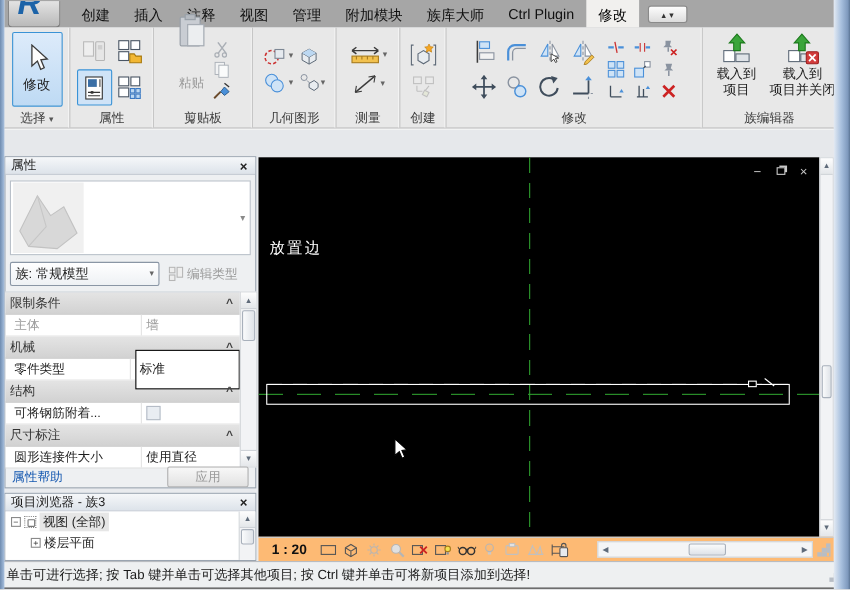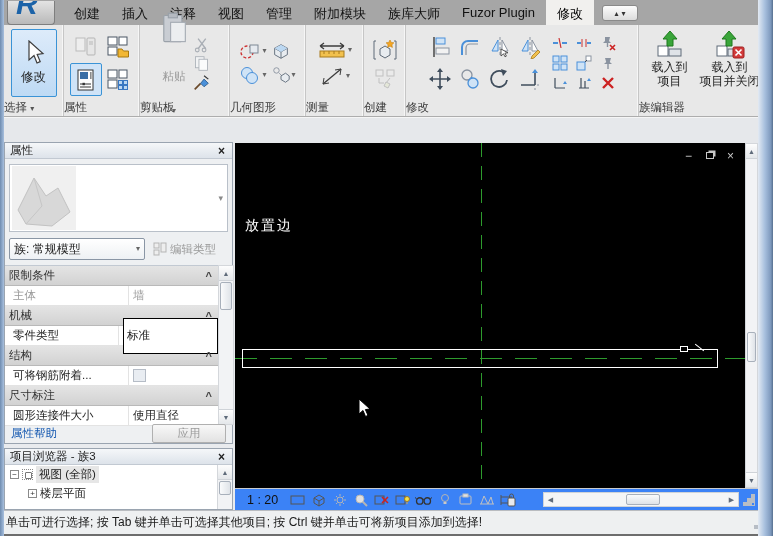--- a/index.html
+++ b/index.html
@@ -25,21 +25,21 @@
   .tab.active { background:#f1f0ee; color:#000; }
   .ribbon-collapse { margin-left:8px; margin-bottom:4px; height:16px; width:36px; background:linear-gradient(#fdfdfd,#dcdcdc);
             border:1px solid #8a8a8a; border-radius:3px; display:flex; align-items:center; justify-content:center; gap:3px;
             font-size:8px; color:#333; }
 
   
   .ribbon { position:absolute; left:4px; top:25px; width:754px; height:92px; background:#e8e8e8;
             border-bottom:1px solid #adadad; display:flex; }
   .panel { position:relative; height:91px; border-right:1px solid #c6c6c6; box-shadow:inset -1px 0 0 #f6f6f6; flex:none; }
   .panel-body { position:absolute; left:0; right:0; top:1px; bottom:16px; display:flex; align-items:center; justify-content:center; }
-  .panel-label { position:absolute; left:0; right:0; bottom:1px; height:15px; font-size:11.5px; color:#3b3b3b;
+  .panel-label { position:absolute; left:0; right:0; bottom:1px; height:15px; text-align:center; font-size:11.5px; color:#3b3b3b;
             white-space:nowrap; }
   .panel-label .pcaret { font-size:8px; color:#555; }
   .p-select{width:60px;} .p-props{width:76px;} .p-clip{width:90px;} .p-geom{width:76px;}
   .p-meas{width:58px;} .p-create{width:42px;} .p-modify{width:233px;} .p-famed{width:121px; border-right:none;}
 
   .btn-modify { width:46px; height:68px; background:linear-gradient(#ddebfa,#bedaf4); border:1px solid #3a93d6;
             border-radius:2px; display:flex; flex-direction:column; align-items:center; justify-content:center; gap:3px; }
   .btn-modify span { font-size:12.5px; }
 
   .grid2x2 { display:grid; grid-template-columns:32px 32px; grid-template-rows:33px 33px; }
@@ -141,22 +141,22 @@
   .sel-slash { position:absolute; left:451px; top:-3px; width:11px; height:1px; background:#fff; transform:rotate(38deg); }
   .mouse-cursor { position:absolute; left:123px; top:255px; }
 
   
   .vscroll { position:absolute; left:745px; top:143px; width:13px; height:345px; background:#f2f3f5; border:1px solid #d4d7db; }
   .vscroll .sthumb { position:absolute; left:1px; right:1px; top:188px; height:30px; margin:0; }
   .vs-up { position:absolute; top:0; left:0; right:0; }
   .vs-down { position:absolute; bottom:0; left:0; right:0; }
 
   
-  .viewbar { position:absolute; left:235px; top:488px; width:523px; height:22px; background:#3b82f6;
-             border-top:1px solid #c9ccd0; display:flex; align-items:center; padding:0 4px; gap:5px; }
+  .viewbar { position:absolute; left:235px; top:488px; width:523px; height:22px; background:#fdba74;
+             border-top:1px solid #c9ccd0; display:flex; align-items:center; padding:0 4px; gap:5px;font-weight:bold; }
   .scale-label { font-size:12.5px; color:#111; margin:0 6px 0 8px; white-space:nowrap; }
   .vb-icons { display:flex; align-items:center; gap:4px; }
   .vbi { width:17px; height:16px; display:flex; align-items:center; justify-content:center; }
   .hscroll { margin-left:auto; width:196px; height:15px; background:#f4f5f6; border:1px solid #cfd3d8;
              display:flex; align-items:center; position:relative; }
   .hbtn { width:13px; height:13px; display:flex; align-items:center; justify-content:center; font-size:7px; color:#5f6b7a; }
   .hthumb { position:absolute; left:82px; top:1px; width:34px; height:11px; background:linear-gradient(#fafbfc,#dfe3e8);
             border:1px solid #a8b0bb; border-radius:2px; }
   .grip { width:10px; height:10px; position:relative; }
   .grip::after { content:""; position:absolute; right:0; bottom:0; width:2px; height:2px; color:#9aa2ab;
@@ -180,21 +180,21 @@
       <span class="rlogo">R</span>
     </div>
     <div class="tabs">
       <div class="tab">创建</div>
       <div class="tab">插入</div>
       <div class="tab">注释</div>
       <div class="tab">视图</div>
       <div class="tab">管理</div>
       <div class="tab">附加模块</div>
       <div class="tab">族库大师</div>
-      <div class="tab">Fuzor Plugin</div>
+      <div class="tab">Ctrl Plugin</div>
       <div class="tab active">修改</div>
     </div>
     <div class="ribbon-collapse">
       <span>▴</span>
       <span>▾</span>
     </div>
   </div>
 
   <div class="ribbon">
 

